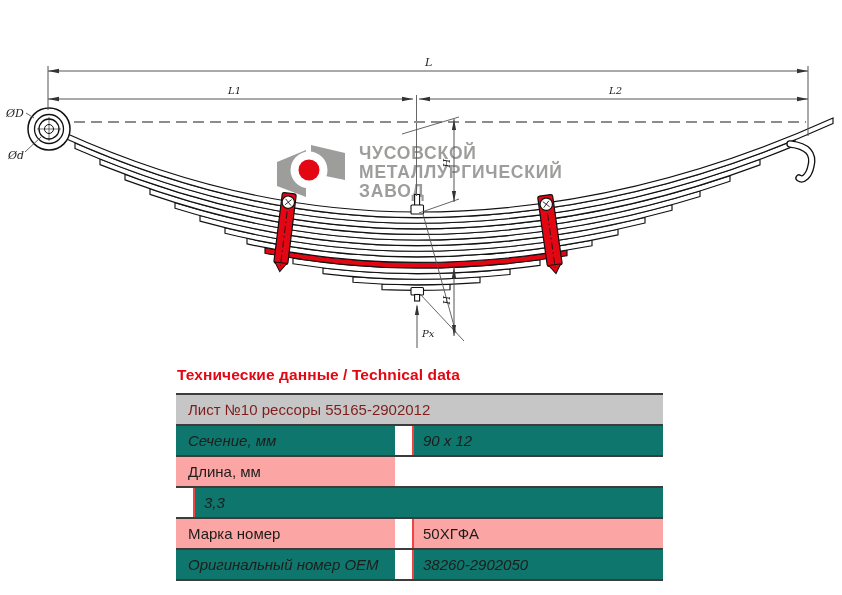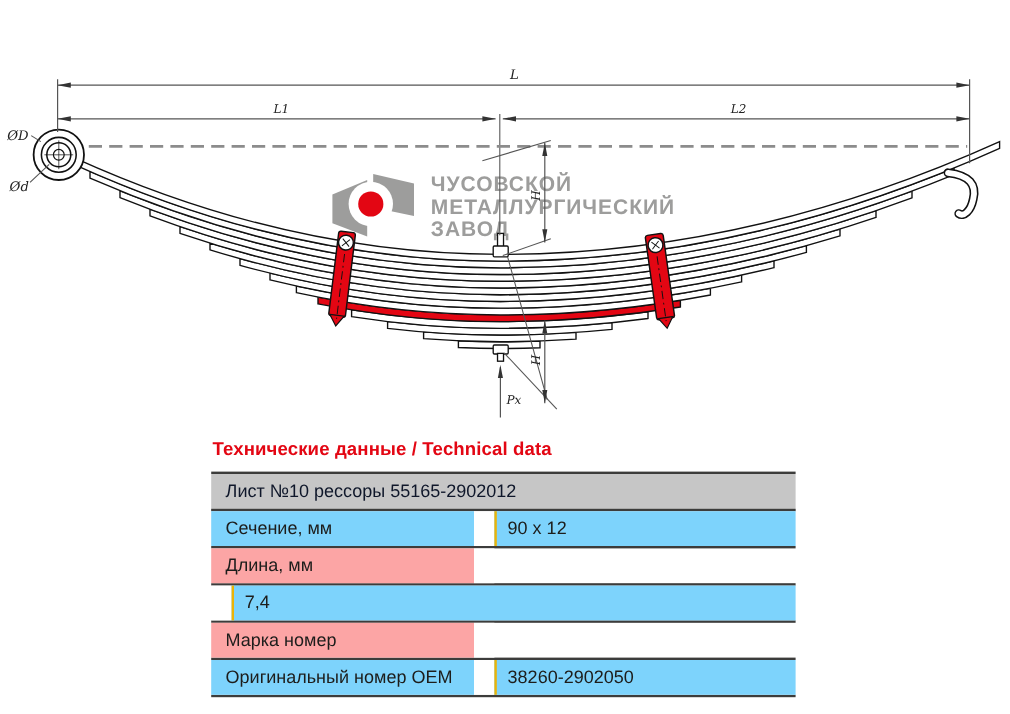--- a/index.html
+++ b/index.html
@@ -13,28 +13,28 @@
 
   .tech-section{position:absolute;left:176px;top:366px;width:487px;}
   .tech-title{
     margin:0 0 9px 1px;font-size:15.5px;font-weight:bold;color:#e30613;
     letter-spacing:0.1px;
   }
   .tbl{border-top:2px solid #3c3c3b;}
   .tbl-header{
     height:29px;background:#c6c6c6;border-bottom:2px solid #3c3c3b;
     display:flex;align-items:center;padding-left:12px;
-    font-size:15px;color:#0f172a;
+    font-size:15px;color:#7f1d1d;
   }
   .tbl-row{display:flex;height:29px;border-bottom:2px solid #3c3c3b;font-size:15px;color:#1d1d1b;}
   .tbl-row .cell-label{width:207px;display:flex;align-items:center;padding-left:12px;}
   .tbl-row .cell-gap{width:17px;background:#fff;}
-  .tbl-row .cell-value{flex:1;display:flex;align-items:center;padding-left:9px;border-left:2px solid #eab308;}
+  .tbl-row .cell-value{flex:1;display:flex;align-items:center;padding-left:9px;border-left:2px solid #ef4444;}
   .row-gray .cell-label,.row-gray .cell-value{background:#fca5a5;}
-  .row-white .cell-label,.row-white .cell-value{background:#7dd3fc;}
+  .row-white .cell-label,.row-white .cell-value{background:#0f766e;font-style:italic;}
 </style>
 </head>
 <body>
 
 <svg id="drawing" width="842" height="362" viewBox="0 0 842 362" style="position:absolute;left:0;top:0;">
 
   <g>
     <g>
       <polygon points="277,162 306,150 306,197 277,186" fill="#9d9d9c"></polygon>
       <polygon points="311,145 345,153 345,180 311,173" fill="#9d9d9c"></polygon>
@@ -163,25 +163,26 @@
       <div class="cell-label">Сечение, мм</div>
       <div class="cell-gap"></div>
       <div class="cell-value">90 x 12</div>
     </div>
     <div class="tbl-row row-gray">
       <div class="cell-label">Длина, мм</div>
       <div class="cell-gap"></div>
     </div>
     <div class="tbl-row row-white">
       <div class="cell-gap"></div>
-      <div class="cell-value">7,4</div>
+      <div class="cell-value">3,3</div>
     </div>
     <div class="tbl-row row-gray">
       <div class="cell-label">Марка номер</div>
       <div class="cell-gap"></div>
+      <div class="cell-value">50ХГФА</div>
     </div>
     <div class="tbl-row row-white">
       <div class="cell-label">Оригинальный номер OEM</div>
       <div class="cell-gap"></div>
       <div class="cell-value">38260-2902050</div>
     </div>
   </div>
 </div>
 
 </body></html>

